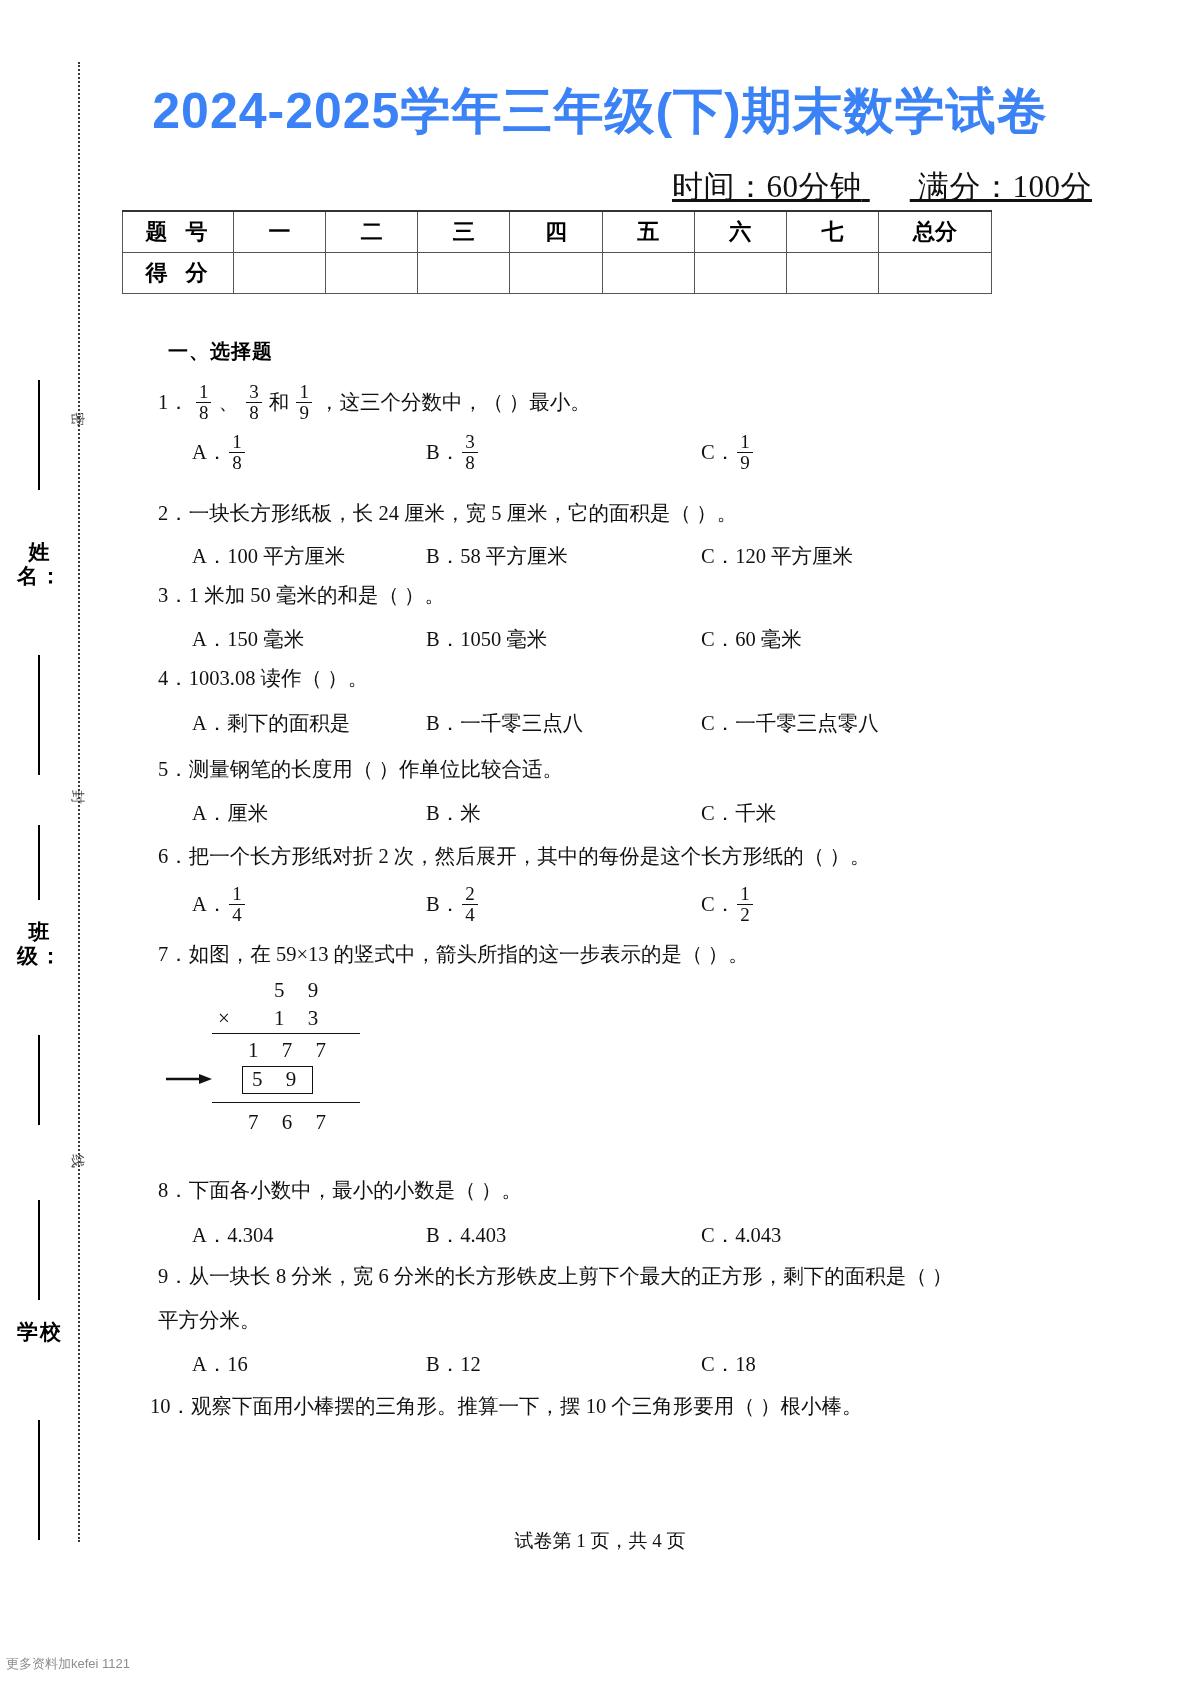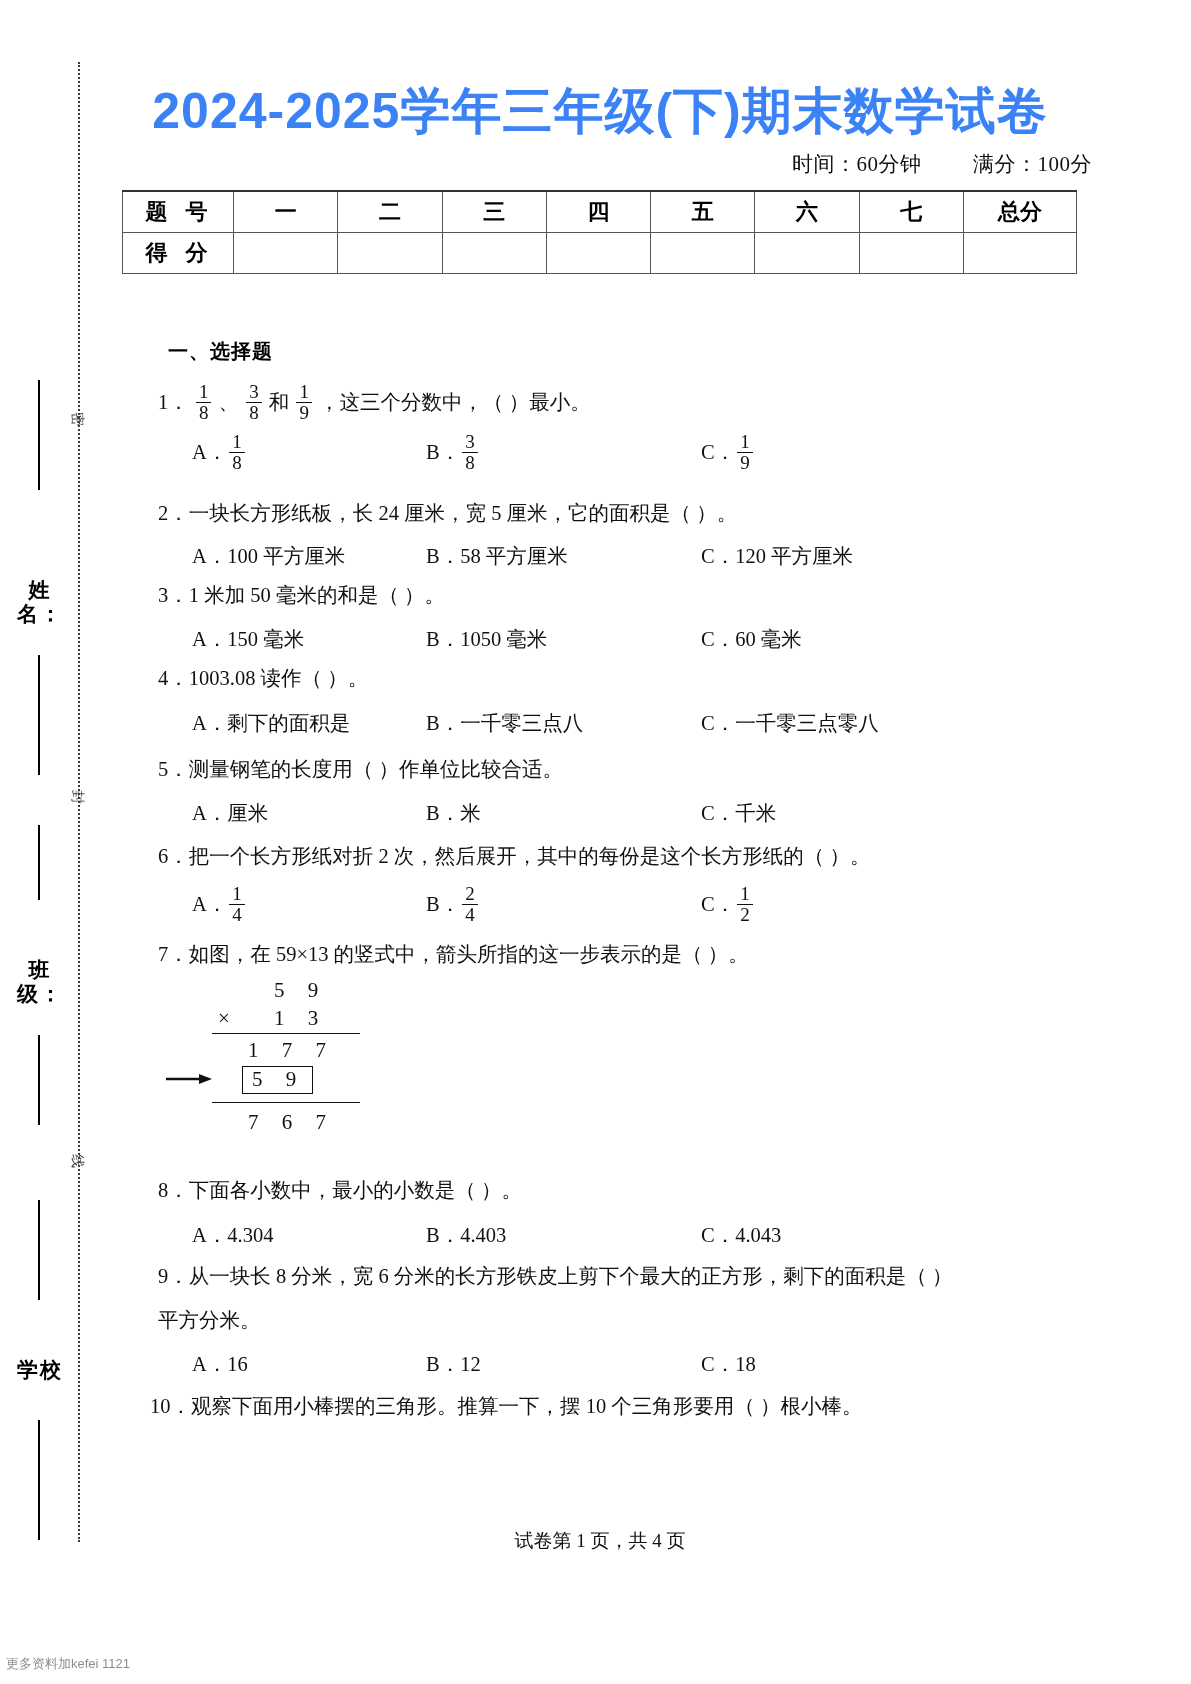--- a/index.html
+++ b/index.html
@@ -33,21 +33,21 @@
     left: 10px;
     width: 60px;
     text-align: center;
     font-family: "Liberation Sans", "DejaVu Sans", sans-serif;
     font-weight: bold;
     font-size: 21px;
     letter-spacing: 2px;
     line-height: 1.15;
     color: #000;
   }
-  .seal-col .ch { display: block; margin-top: 38px; }
+  .seal-col .ch { display: block; }
   .seal-line {
     position: absolute;
     left: 38px;
     width: 0;
     border-left: 2px solid #000;
   }
   .seal-word {
     position: absolute;
     left: 62px;
     width: 30px;
@@ -74,32 +74,33 @@
     font-family: "Liberation Sans", "DejaVu Sans", sans-serif;
     font-weight: bold;
     font-size: 50px;
     letter-spacing: 1px;
     white-space: nowrap;
     color: #3b82f6;
   }
 
   .meta-row {
     position: absolute;
-    right: 18px; top: 150px;
-    font-size: 21px;
+    right: 18px; top: 166px;
+    font-size: 31px;
     letter-spacing: 0.5px;
     white-space: nowrap;
+    text-decoration: underline;
   }
   .meta-row .gap { display: inline-block; width: 40px; }
 
   
   .score-table {
     position: absolute;
-    left: 12px; top: 190px;
-    width: 955px;
+    left: 12px; top: 210px;
+    width: 870px;
     border-collapse: collapse;
     table-layout: fixed;
     padding-left: 37px;
   }
   .score-table td {
     border: 1px solid #555;
     height: 38px;
     text-align: center;
     vertical-align: middle;
     font-family: "Liberation Sans", "DejaVu Sans", sans-serif;

